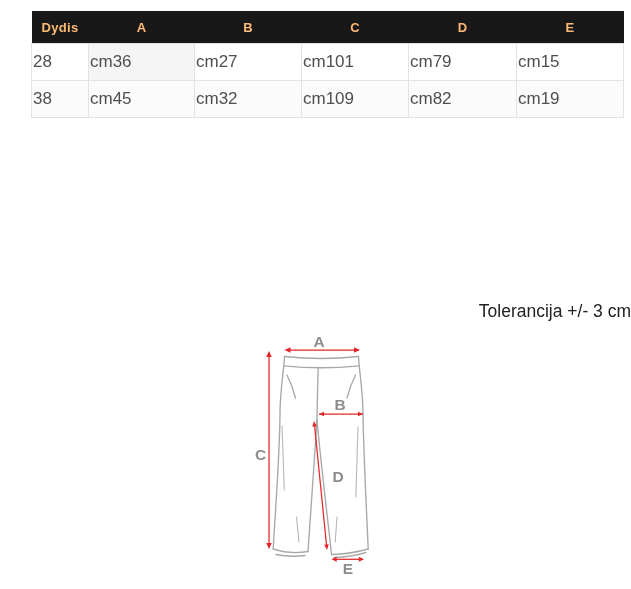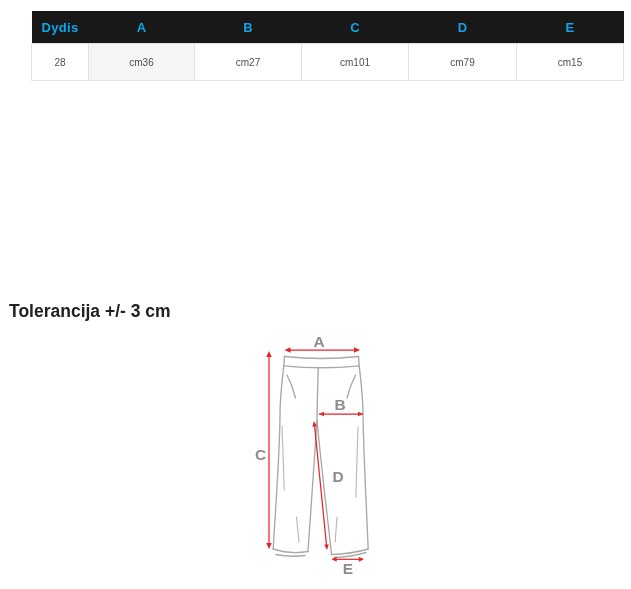--- a/index.html
+++ b/index.html
@@ -14,47 +14,47 @@
   
   table.size-chart {
     position: absolute;
     left: 31px; top: 11px;
     width: 592px;
     border-collapse: collapse;
     table-layout: fixed;
   }
   table.size-chart th {
     background: #181818;
-    color: #0ea5e9;
+    color: #fdba74;
     height: 30px;
     font-size: 13px;
     font-weight: 600;
     letter-spacing: 0.3px;
     border: none;
     text-align: center;
   }
   table.size-chart td {
     height: 34px;
     border: 1px solid #e2e2e2;
-    text-align: center;
+    text-align: left;
     vertical-align: middle;
-    font-size: 10px;
+    font-size: 17px;
     color: #4f4f4f;
     background: #ffffff;
   }
   table.size-chart tbody tr:nth-child(even) td { background: #fbfbfb; }
   table.size-chart tbody tr:nth-child(odd) td.col-a { background: #f5f5f5; }
 
   
   .tolerance-note {
     position: absolute;
     top: 301px; left: 9px; width: 622px;
-    text-align: left;
+    text-align: right;
     font-size: 17.5px;
-    font-weight: 700;
+    font-weight: 400;
     color: #212121;
   }
 
   
   .pants-diagram {
     position: absolute;
     left: 218px; top: 330px;
     width: 210px; height: 259px;
   }
   .pants-diagram .outline { stroke: #a8a8a8; stroke-width: 1.35; fill: none; stroke-linecap: round; }
@@ -92,20 +92,28 @@
     </tr>
   </thead>
   <tbody>
     <tr>
       <td>28</td>
       <td class="col-a">cm36</td>
       <td>cm27</td>
       <td>cm101</td>
       <td>cm79</td>
       <td>cm15</td>
+    </tr>
+    <tr>
+      <td>38</td>
+      <td class="col-a">cm45</td>
+      <td>cm32</td>
+      <td>cm109</td>
+      <td>cm82</td>
+      <td>cm19</td>
     </tr>
   </tbody>
 </table>
 
 <div class="tolerance-note">Tolerancija +/- 3 cm</div>
 
 <svg class="pants-diagram" viewBox="0 0 210 259" xmlns="http://www.w3.org/2000/svg">
 
   <g>
     <path class="outline" d="M66.5,26.5 Q103.5,30.5 140.5,26.5"></path>

